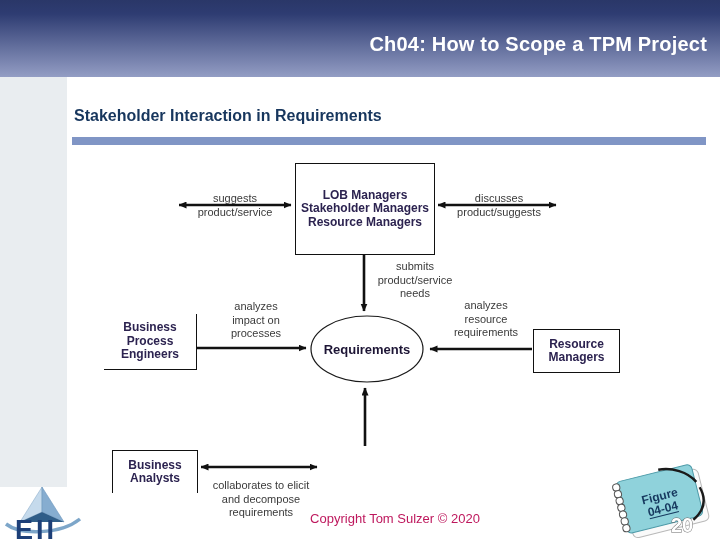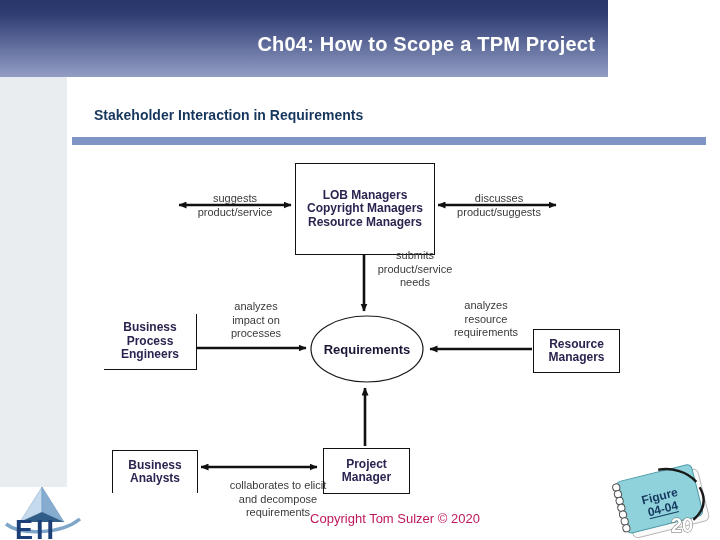--- a/index.html
+++ b/index.html
@@ -1,33 +1,33 @@
 <!DOCTYPE html>
 <html><head>
 <meta charset="utf-8">
 <style>
   html,body{margin:0;padding:0;background:#666;}
   .slide{
     position:relative;width:720px;height:540px;background:#ffffff;
     font-family:"Liberation Sans",sans-serif;overflow:hidden;margin:0 auto;
   }
   .header{
-    position:absolute;left:0;top:0;width:608px;height:77px;
+    position:absolute;left:0;top:0;width:720px;height:77px;
     background:linear-gradient(to bottom,#2a3768 0%,#2e3c72 18%,#939dc4 100%);
   }
   .header-title{
     position:absolute;right:13px;top:33px;color:#ffffff;
     font-size:20px;font-weight:bold;letter-spacing:0.2px;white-space:nowrap;
   }
   .left-strip{
     position:absolute;left:0;top:77px;width:67px;height:410px;background:#e9edf0;
   }
   .content-heading{
     position:absolute;left:74px;top:107px;color:#17365d;
-    font-size:14px;font-weight:bold;white-space:nowrap;margin-left:20px;
+    font-size:16px;font-weight:bold;white-space:nowrap;
   }
   .heading-bar{
     position:absolute;left:72px;top:137px;width:634px;height:8px;background:#8095c5;
   }
   .diagram-svg{position:absolute;left:0;top:0;width:720px;height:540px;}
   .node{
     position:absolute;display:flex;align-items:center;justify-content:center;
     text-align:center;font-size:12px;font-weight:bold;line-height:13.5px;
     color:#2c2350;background:#ffffff;border:1px solid #111111;white-space:pre-line;
   }
@@ -78,48 +78,46 @@
       <line x1="364" y1="254" x2="364" y2="311" marker-end="url(#ahEnd)"></line>
       <line x1="197" y1="348" x2="306" y2="348" marker-end="url(#ahEnd)"></line>
       <line x1="532" y1="349" x2="430" y2="349" marker-end="url(#ahEnd)"></line>
       <line x1="365" y1="446" x2="365" y2="388" marker-end="url(#ahEnd)"></line>
       <line x1="201" y1="467" x2="317" y2="467" marker-start="url(#ahStart)" marker-end="url(#ahEnd)"></line>
     </g>
     <ellipse cx="367" cy="349" rx="56" ry="33" fill="#ffffff" stroke="#1a1a1a" stroke-width="1.2"></ellipse>
   </svg>
 
   <div class="node" style="left:295px;top:163px;width:138px;height:90px;">LOB Managers
-Copyright Managers
+Stakeholder Managers
 Resource Managers</div>
   <div class="node partial-rb" style="left:104px;top:314px;width:92px;height:55px;">Business
 Process
 Engineers</div>
   <div class="node" style="left:533px;top:329px;width:85px;height:42px;">Resource
 Managers</div>
   <div class="node no-border-bottom" style="left:112px;top:450px;width:84px;height:42px;">Business
 Analysts</div>
-  <div class="node" style="left:323px;top:448px;width:85px;height:44px;">Project
-Manager</div>
 
   <div class="ellipse-label">Requirements</div>
 
   <div class="edge-label" style="left:235px;top:205px;">suggests
 product/service</div>
   <div class="edge-label" style="left:499px;top:205px;">discusses
 product/suggests</div>
-  <div class="edge-label" style="left:415px;top:269px;">submits
+  <div class="edge-label" style="left:415px;top:280px;">submits
 product/service
 needs</div>
   <div class="edge-label" style="left:256px;top:320px;">analyzes
 impact on
 processes</div>
   <div class="edge-label" style="left:486px;top:319px;">analyzes
 resource
 requirements</div>
-  <div class="edge-label" style="left:278px;top:499px;">collaborates to elicit
+  <div class="edge-label" style="left:261px;top:499px;">collaborates to elicit
 and decompose
 requirements</div>
 
   <div class="copyright">Copyright Tom Sulzer © 2020</div>
 
   <svg class="notebook-svg" viewBox="0 0 114 78">
     <g transform="rotate(-14 57 38)">
       <rect x="26" y="15" width="78" height="53" rx="5" fill="#fafafa" stroke="#b9b9b9" stroke-width="1"></rect>
       <rect x="21" y="9" width="78" height="53" rx="5" fill="#8fd2db" stroke="#4d9aa8" stroke-width="1"></rect>
       <path d="M66,7 C80,8 94,16 100,28" stroke="#1a1a1a" stroke-width="2.4" fill="none"></path>

